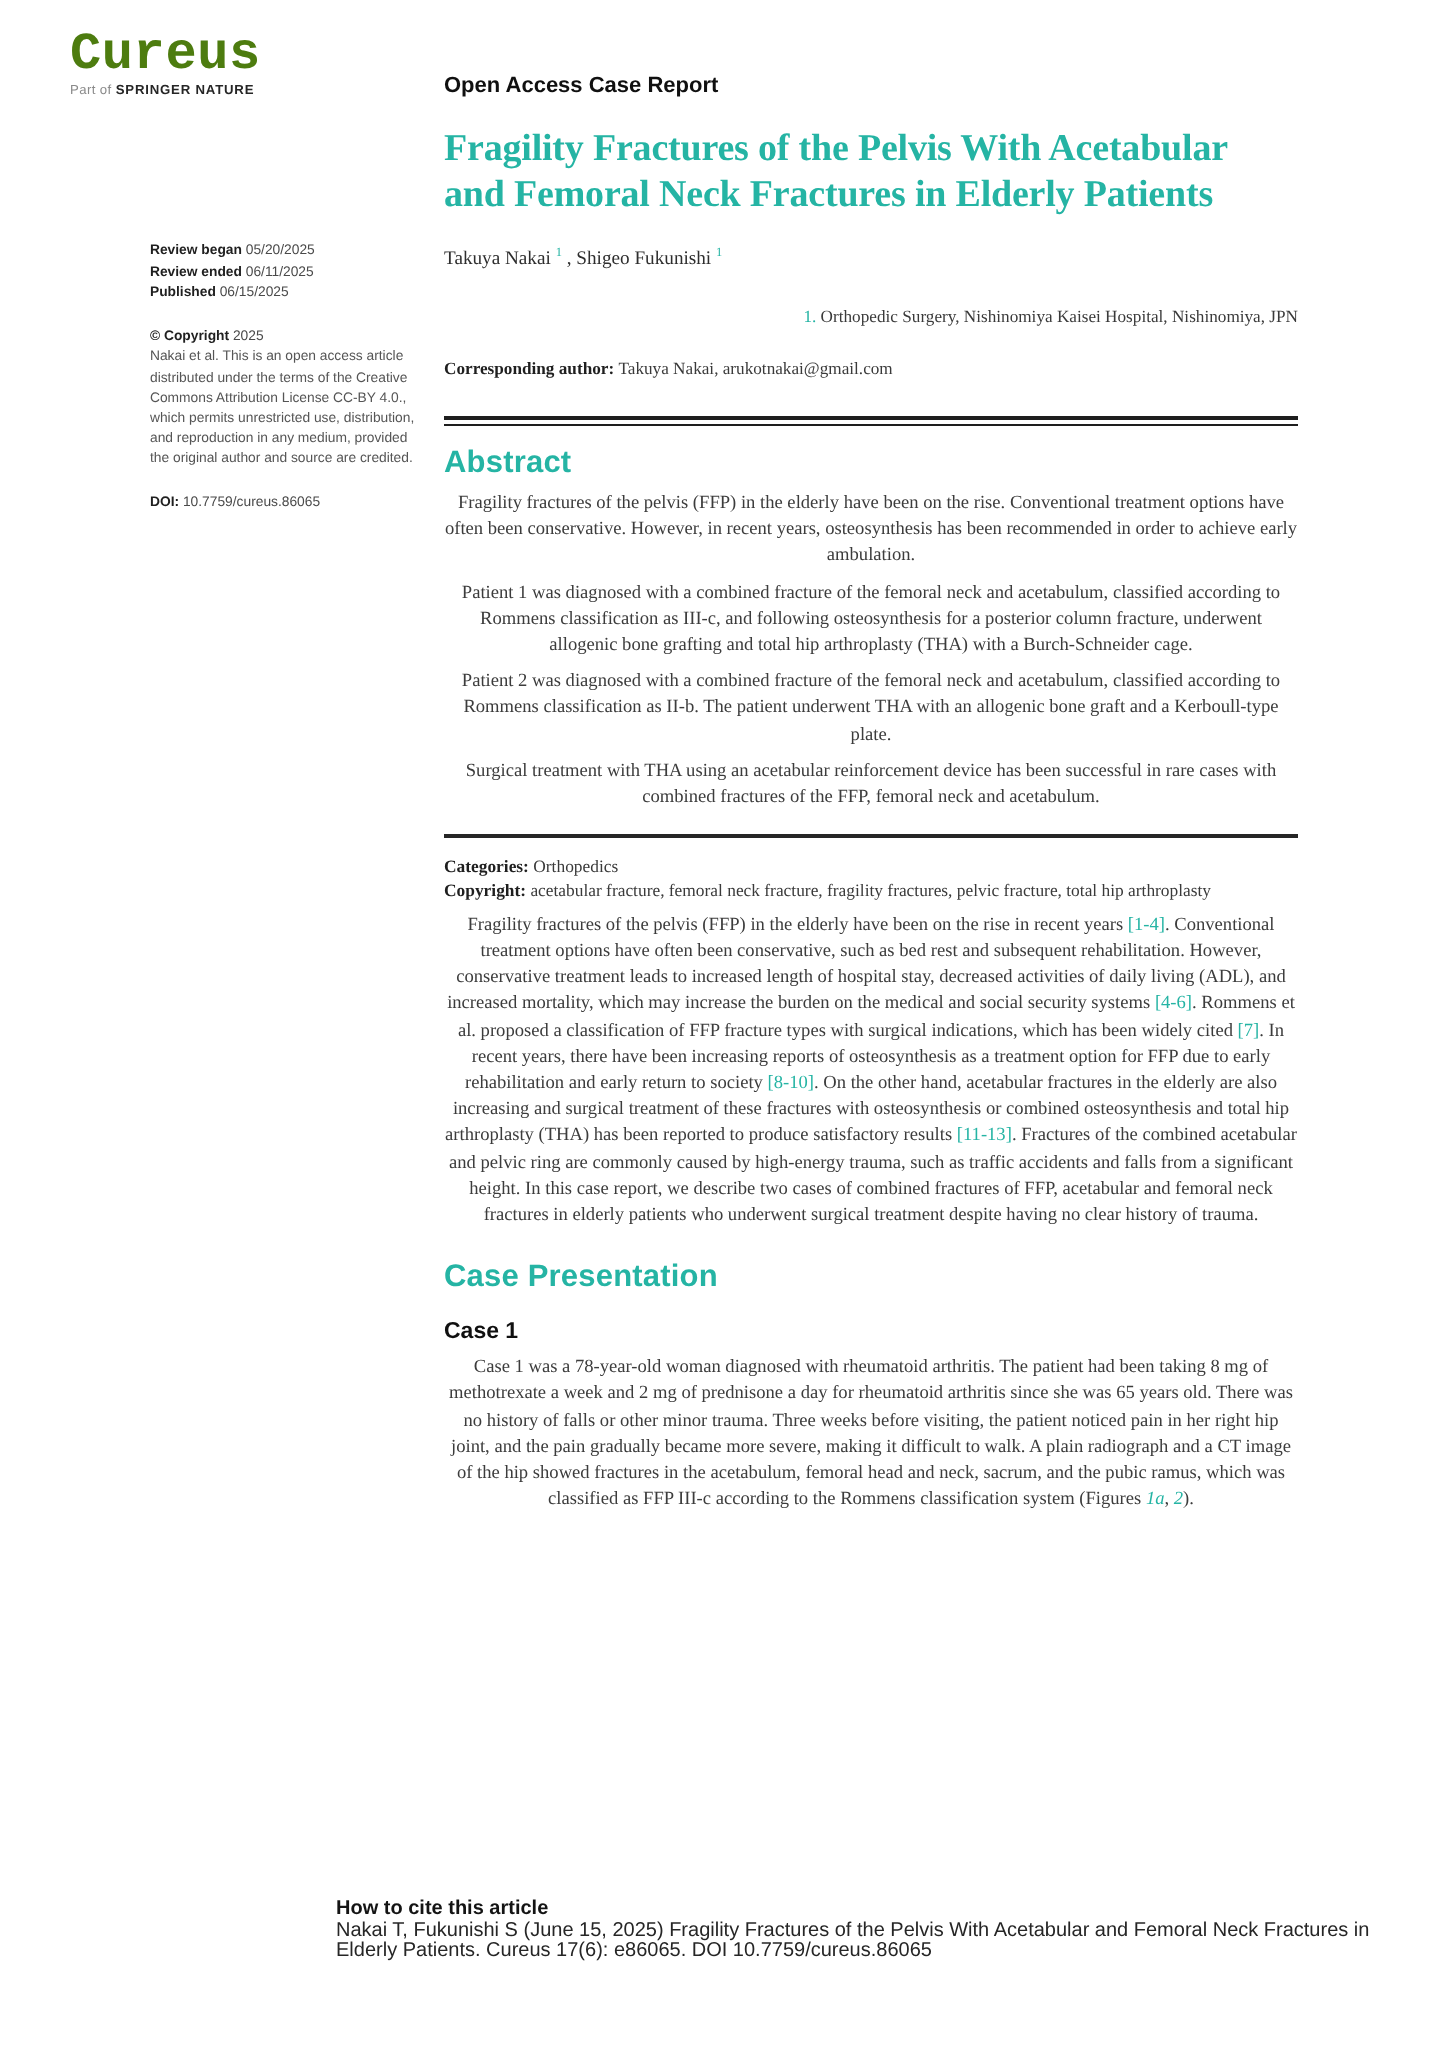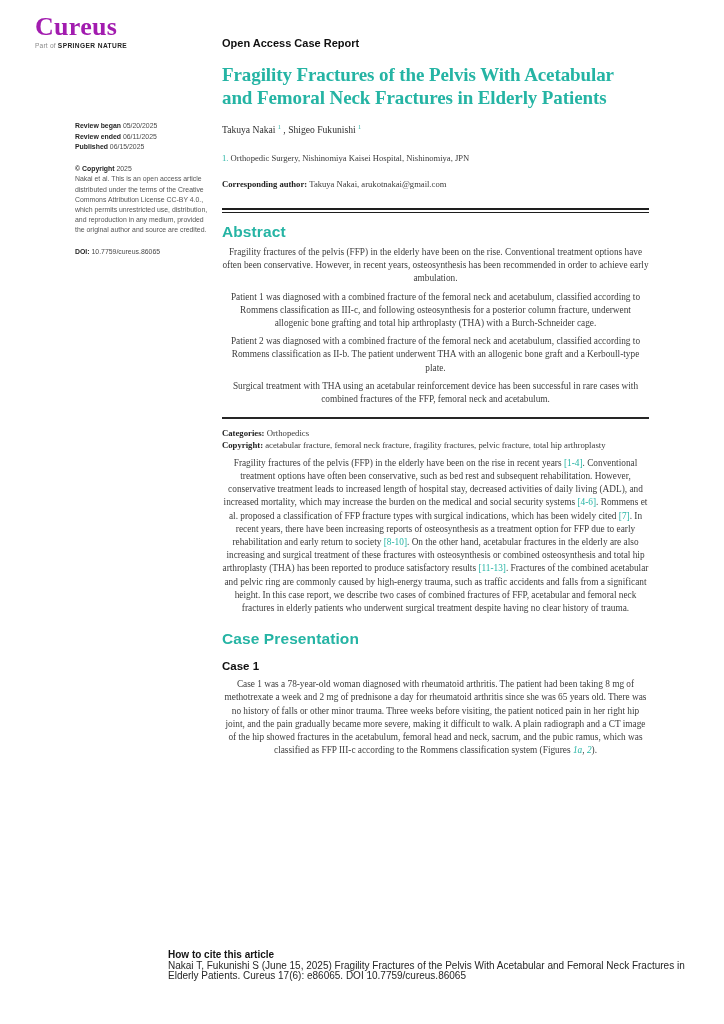--- a/index.html
+++ b/index.html
@@ -2,41 +2,41 @@
 <html style="--accent: #25b4a4;"><head>
 <meta charset="utf-8">
 <style>
   * { margin:0; padding:0; box-sizing:border-box; }
   html,body { background:#ffffff; }
   body { width:724px; height:1024px; position:relative; font-family:"Liberation Sans", sans-serif; color:#3c3c3c; }
   .page { position:absolute; inset:0; background:#fff; overflow:hidden; }
 
   
   .logo-block { position:absolute; left:35px; top:13px; }
-  .logo { font-family:Liberation Serif, serif; font-weight:700; font-size:26px; line-height:28px; color:#a21caf; letter-spacing:0.3px; }
+  .logo { font-family:Liberation Mono, monospace; font-weight:700; font-size:26px; line-height:28px; color:#4d7c0f; letter-spacing:0.3px; }
   .logo-sub { font-size:6.6px; line-height:8px; color:#8a8a8a; margin-top:1px; letter-spacing:0.2px; }
   .logo-sub .bold-dark { font-weight:700; color:#262626; letter-spacing:0.4px; }
 
   
   .sidebar { position:absolute; left:75px; top:121px; width:137px; font-size:6.9px; line-height:10.6px; color:#4a4a4a; }
   .sidebar .meta-line { line-height:10.6px; }
   .copyright-line { margin-top:11px; }
   .copyright-text { margin-top:0px; line-height:10.2px; color:#555; }
   .doi-line { margin-top:11px; }
   .bold { font-weight:700; color:#1f1f1f; }
 
   
   .main { position:absolute; left:222px; top:38px; width:427px; }
   .report-type { font-size:11px; font-weight:700; color:#101010; line-height:10px; }
   .article-title { margin-top:15px; font-family:"Liberation Serif", serif; font-weight:700;
                    font-size:19px; line-height:23px; color:var(--accent); letter-spacing:-0.1px; }
   .article-title div { white-space:nowrap; }
   .authors { margin-top:12px; font-family:"Liberation Serif", serif; font-size:9.6px; color:#2e2e2e; line-height:12px; }
   .sup-cite { color:var(--accent); font-size:6.3px; vertical-align:4px; }
-  .affiliation { margin-top:17px; font-family:"Liberation Serif", serif; font-size:8.6px; color:#3a3a3a; line-height:11px; }
+  .affiliation { margin-top:17px; font-family:"Liberation Serif", serif; font-size:8.6px; color:#3a3a3a; line-height:11px;text-align:right; }
   .corresponding { margin-top:15px; font-family:"Liberation Serif", serif; font-size:8.6px; color:#3a3a3a; line-height:11px; }
   .double-rule { margin-top:18px; height:5px; border-top:2.5px solid #1e1e1e; border-bottom:1px solid #1e1e1e; }
   h2.section { margin-top:10px; font-size:15.5px; line-height:18px; font-weight:700; color:var(--accent); letter-spacing:0.1px; }
   .body-copy p { margin-top:5px; font-family:"Liberation Serif", serif; font-size:9.3px; line-height:13.2px; color:#3c3c3c; text-align:center; }
   .single-rule { margin-top:11px; border-top:2px solid #262626; }
   .cat-line { margin-top:9px; font-family:"Liberation Serif", serif; font-size:8.7px; line-height:11.8px; color:#3a3a3a; }
   h3.subsection { margin-top:11px; font-size:11.5px; line-height:14px; font-weight:700; color:#101010; }
   .cite { color:var(--accent); }
   .italic { font-style:italic; }
 

